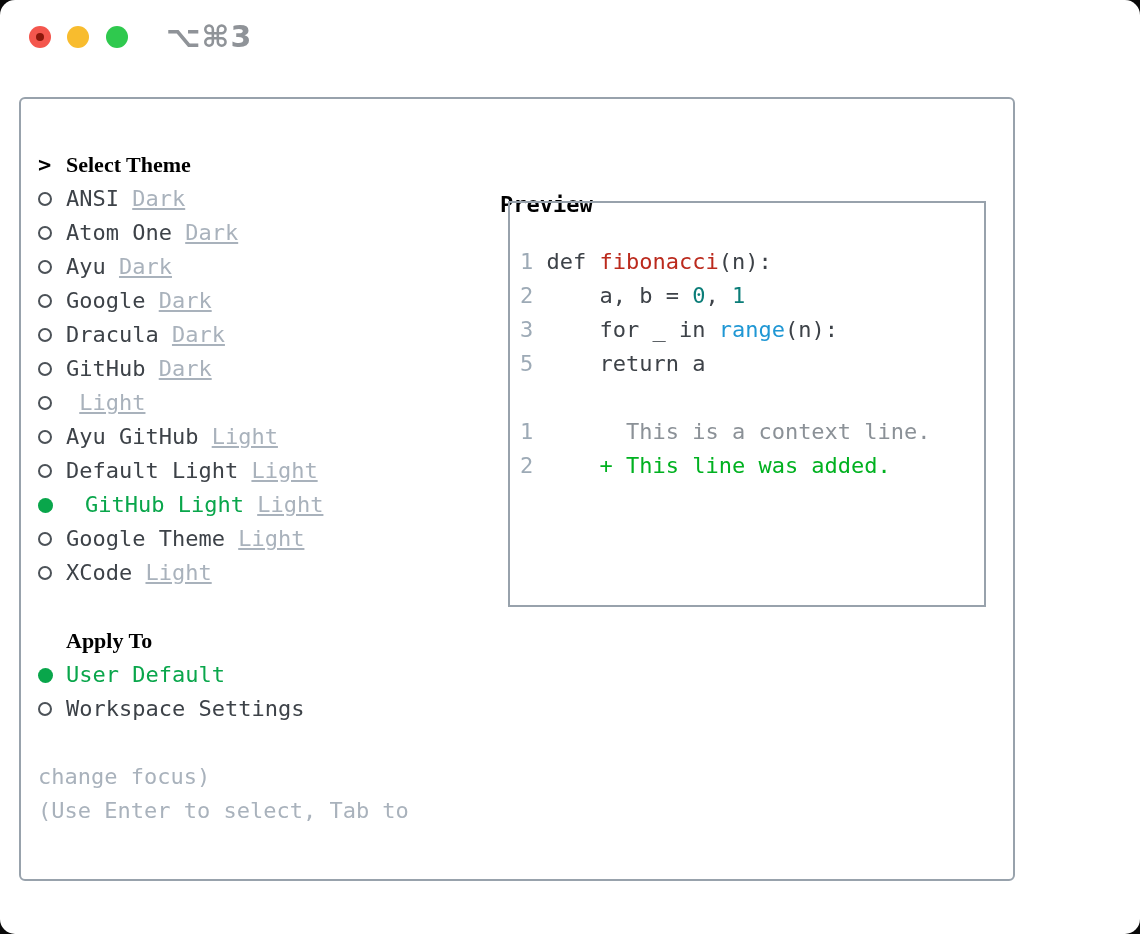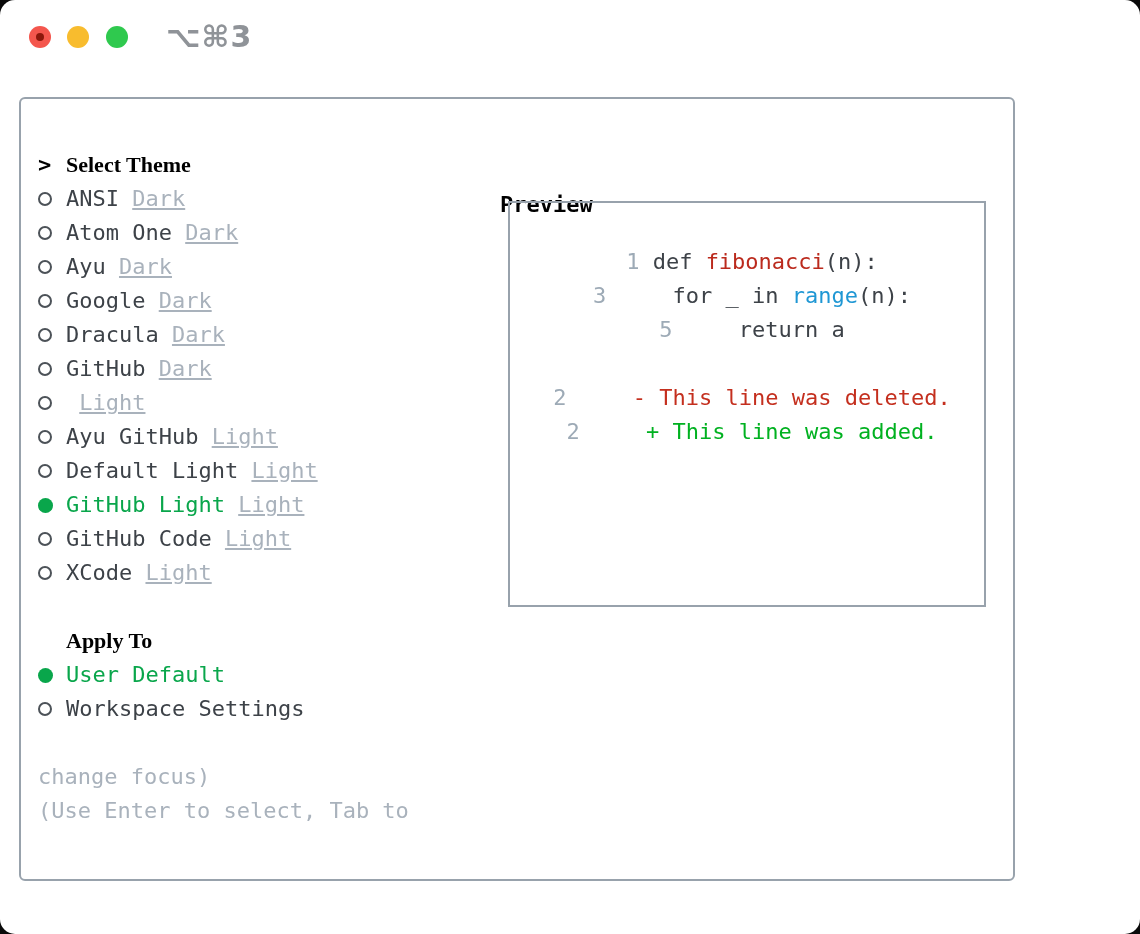--- a/index.html
+++ b/index.html
@@ -34,34 +34,34 @@
     position:absolute;left:17px;top:49px;width:450px;
     font-size:22px;line-height:34px;color:var(--list-text,#3d4248);
   }
   .row{height:34px;display:flex;align-items:center;white-space:pre;}
   .gutter{width:28px;flex:0 0 28px;display:flex;align-items:center;}
   .prompt{font-weight:bold;color:#000;}
   .radio{width:14px;height:14px;box-sizing:border-box;border:2px solid #4c5258;border-radius:50%;}
   .radio.filled{border:none;background:var(--selection-green);width:15px;height:15px;}
   .hdr{font-weight:bold;color:#000;font-family:Liberation Serif, serif;}
   .tname{color:var(--list-text,#3d4248);}
-  .theme-row.selected .tname{color:var(--selection-green);}
+  .theme-row.selected .tname{color:var(--selection-green);margin-left:19px;}
   .variant{color:var(--variant-gray,#a9b2bc);margin-left:1ch;text-decoration:underline;}
   .apply-row.selected .tname{color:var(--selection-green);}
   .spacer{height:34px;}
   .hint{color:var(--hint-gray,#a9b2bc);white-space:pre;}
   
   .preview-label{
     position:absolute;left:479px;top:49px;height:34px;line-height:34px;
     font-size:22px;font-weight:bold;color:#000;margin-top:40px;
   }
   .preview-box{
     position:absolute;left:487px;top:102px;width:478px;height:406px;
     box-sizing:border-box;border:2px solid var(--panel-border);
-    padding:42px 0 0 10px;font-size:22px;line-height:34px;overflow:hidden;text-align:center;
+    padding:42px 0 0 10px;font-size:22px;line-height:34px;overflow:hidden;
   }
   .code-line{height:34px;white-space:pre;}
   .ln{display:inline-block;width:1ch;margin-right:1ch;color:var(--line-number-gray,#9daab6);}
   .tok-plain{color:var(--code-plain,#3d4248);}
   .tok-func{color:var(--function-red,#bb2a1d);}
   .tok-number{color:var(--number-teal,#0b7d78);}
   .tok-builtin{color:var(--builtin-blue,#1f97d4);}
   .tok-context{color:var(--context-gray,#8b9197);}
   .tok-deleted{color:var(--diff-deleted-red,#c42f1e);}
   .tok-added{color:var(--diff-added-green,#00b120);}
@@ -90,21 +90,21 @@
           <div class="row theme-row"><span class="gutter"><span class="radio"></span></span><span class="tname">ANSI</span><span class="variant">Dark</span></div>
           <div class="row theme-row"><span class="gutter"><span class="radio"></span></span><span class="tname">Atom One</span><span class="variant">Dark</span></div>
           <div class="row theme-row"><span class="gutter"><span class="radio"></span></span><span class="tname">Ayu</span><span class="variant">Dark</span></div>
           <div class="row theme-row"><span class="gutter"><span class="radio"></span></span><span class="tname">Google</span><span class="variant">Dark</span></div>
           <div class="row theme-row"><span class="gutter"><span class="radio"></span></span><span class="tname">Dracula</span><span class="variant">Dark</span></div>
           <div class="row theme-row"><span class="gutter"><span class="radio"></span></span><span class="tname">GitHub</span><span class="variant">Dark</span></div>
           <div class="row theme-row"><span class="gutter"><span class="radio"></span></span><span class="variant">Light</span></div>
           <div class="row theme-row"><span class="gutter"><span class="radio"></span></span><span class="tname">Ayu GitHub</span><span class="variant">Light</span></div>
           <div class="row theme-row"><span class="gutter"><span class="radio"></span></span><span class="tname">Default Light</span><span class="variant">Light</span></div>
           <div class="row theme-row selected"><span class="gutter"><span class="radio filled"></span></span><span class="tname">GitHub Light</span><span class="variant">Light</span></div>
-          <div class="row theme-row"><span class="gutter"><span class="radio"></span></span><span class="tname">GitHub Code</span><span class="variant">Light</span></div>
+          <div class="row theme-row"><span class="gutter"><span class="radio"></span></span><span class="tname">Google Theme</span><span class="variant">Light</span></div>
           <div class="row theme-row"><span class="gutter"><span class="radio"></span></span><span class="tname">XCode</span><span class="variant">Light</span></div>
         </div>
 
       <div class="spacer"></div>
 
       <div class="row">
         <span class="gutter"></span>
         <span class="hdr">Apply To</span>
       </div>
 
@@ -116,21 +116,22 @@
       <div class="spacer"></div>
 
       <div class="hint">change focus)</div>
       <div class="hint">(Use Enter to select, Tab to</div>
     </div>
 
     <div class="preview-label">Preview</div>
 
     <div class="preview-box">
         <div class="code-line"><span class="ln">1</span><span class="tok-plain">def </span><span class="tok-func">fibonacci</span><span class="tok-plain">(n):</span></div>
+        <div class="code-line"><span class="ln">2</span><span class="tok-plain">    a, b = </span><span class="tok-number">0</span><span class="tok-plain">, </span><span class="tok-number">1</span></div>
         <div class="code-line"><span class="ln">3</span><span class="tok-plain">    for _ in </span><span class="tok-builtin">range</span><span class="tok-plain">(n):</span></div>
         <div class="code-line"><span class="ln">5</span><span class="tok-plain">    return a</span></div>
         <div class="code-line"><span class="ln"></span></div>
-        <div class="code-line"><span class="ln">2</span><span class="tok-deleted">    - This line was deleted.</span></div>
+        <div class="code-line"><span class="ln">1</span><span class="tok-context">      This is a context line.</span></div>
         <div class="code-line"><span class="ln">2</span><span class="tok-added">    + This line was added.</span></div>
       </div>
 
   </div>
 </div>
 
 </body></html>

